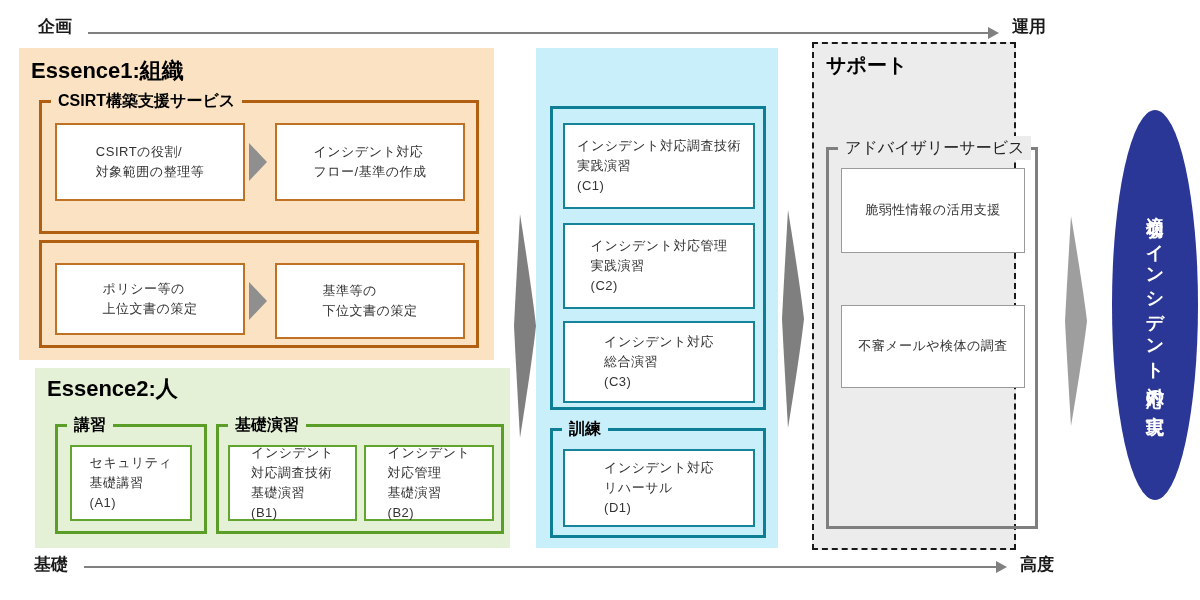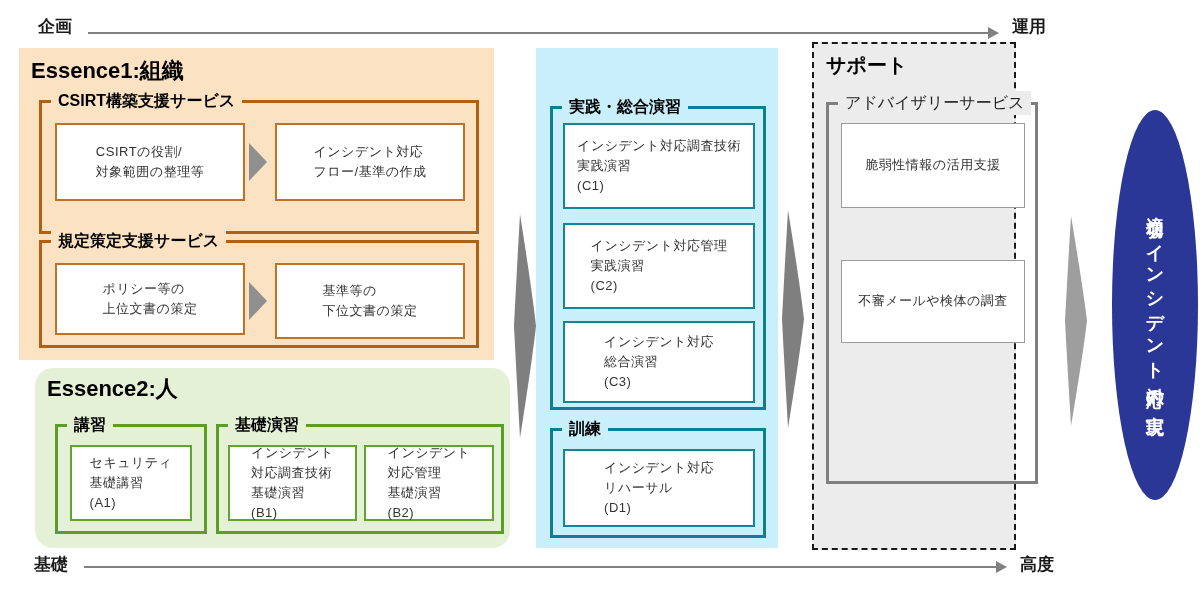--- a/index.html
+++ b/index.html
@@ -19,31 +19,31 @@
     color:var(--text);
   }
   
   .axis-label{position:absolute;font-size:17px;font-weight:bold;color:var(--text);white-space:nowrap;}
   .hline{position:absolute;height:2px;background:var(--axis);}
   .harrowhead{position:absolute;width:0;height:0;border-top:6px solid transparent;
     border-bottom:6px solid transparent;border-left:11px solid var(--axis);}
   
   .section{position:absolute;box-sizing:border-box;}
   .sec-essence1{background:var(--essence1-bg);}
-  .sec-essence2{background:var(--essence2-bg);border-radius:18px;}
+  .sec-essence2{background:var(--essence2-bg);}
   .sec-essence3{background:var(--essence3-bg);}
   .sec-support{background:var(--support-bg);border:2px dashed var(--support-outline);}
   .sec-header{position:absolute;font-weight:bold;font-size:22px;color:#000;white-space:nowrap;}
   .sec-header.small{font-size:20px;}
   
   .group{position:absolute;box-sizing:border-box;border:3px solid;}
   .g-orange{border-color:var(--essence1-border);}
   .g-green{border-color:var(--essence2-border);}
   .g-teal{border-color:var(--essence3-border);}
-  .g-gray{border-color:var(--support-border);}
+  .g-gray{border-color:var(--support-border);margin-top:45px;}
   .group-title{
     position:absolute;top:-14px;left:9px;padding:0 7px;
     font-size:16px;font-weight:bold;color:#000;white-space:nowrap;line-height:24px;
   }
   .group-title.plain{font-weight:normal;color:#222;}
   .sec-essence1 .group-title{background:var(--essence1-bg);}
   .sec-essence2 .group-title{background:var(--essence2-bg);}
   .sec-essence3 .group-title{background:var(--essence3-bg);}
   .sec-support .group-title{background:var(--support-bg);}
   
@@ -92,21 +92,20 @@
       <div class="small-arrow" style="left:207px;top:40px">
         <svg width="18" height="38" viewBox="0 0 18 38">
             <polygon points="0,0 18,19 0,38" fill="currentColor"></polygon>
           </svg>
       </div>
       <div class="item b-orange" style="left:233px;top:20px;width:190px;height:78px">インシデント対応
 フロー/基準の作成</div>
     </div>
 
     <div class="group g-orange" style="left:20px;top:192px;width:440px;height:108px">
-      <span class="group-title">規定策定支援サービス</span>
       <div class="item b-orange" style="left:13px;top:20px;width:190px;height:72px">ポリシー等の
 上位文書の策定</div>
       <div class="small-arrow" style="left:207px;top:39px">
         <svg width="18" height="38" viewBox="0 0 18 38">
             <polygon points="0,0 18,19 0,38" fill="currentColor"></polygon>
           </svg>
       </div>
       <div class="item b-orange" style="left:233px;top:20px;width:190px;height:76px">基準等の
 下位文書の策定</div>
     </div>
@@ -137,21 +136,20 @@
 
   <div class="big-arrow" style="left:512px;top:214px">
     <svg width="24" height="224" viewBox="0 0 24 220" preserveAspectRatio="none">
       <path d="M8,0 Q20,75 24,110 Q20,145 8,220 Q4,150 2,110 Q4,70 8,0 Z" fill="currentColor"></path>
     </svg>
   </div>
 
   <div class="section sec-essence3" style="left:536px;top:48px;width:242px;height:500px">
 
     <div class="group g-teal" style="left:14px;top:58px;width:216px;height:304px">
-      <span class="group-title">実践・総合演習</span>
       <div class="item b-teal" style="left:10px;top:14px;width:192px;height:86px">インシデント対応調査技術
 実践演習
 (C1)</div>
       <div class="item b-teal" style="left:10px;top:114px;width:192px;height:86px">インシデント対応管理
 実践演習
 (C2)</div>
       <div class="item b-teal" style="left:10px;top:212px;width:192px;height:82px">インシデント対応
 総合演習
 (C3)</div>
     </div>

